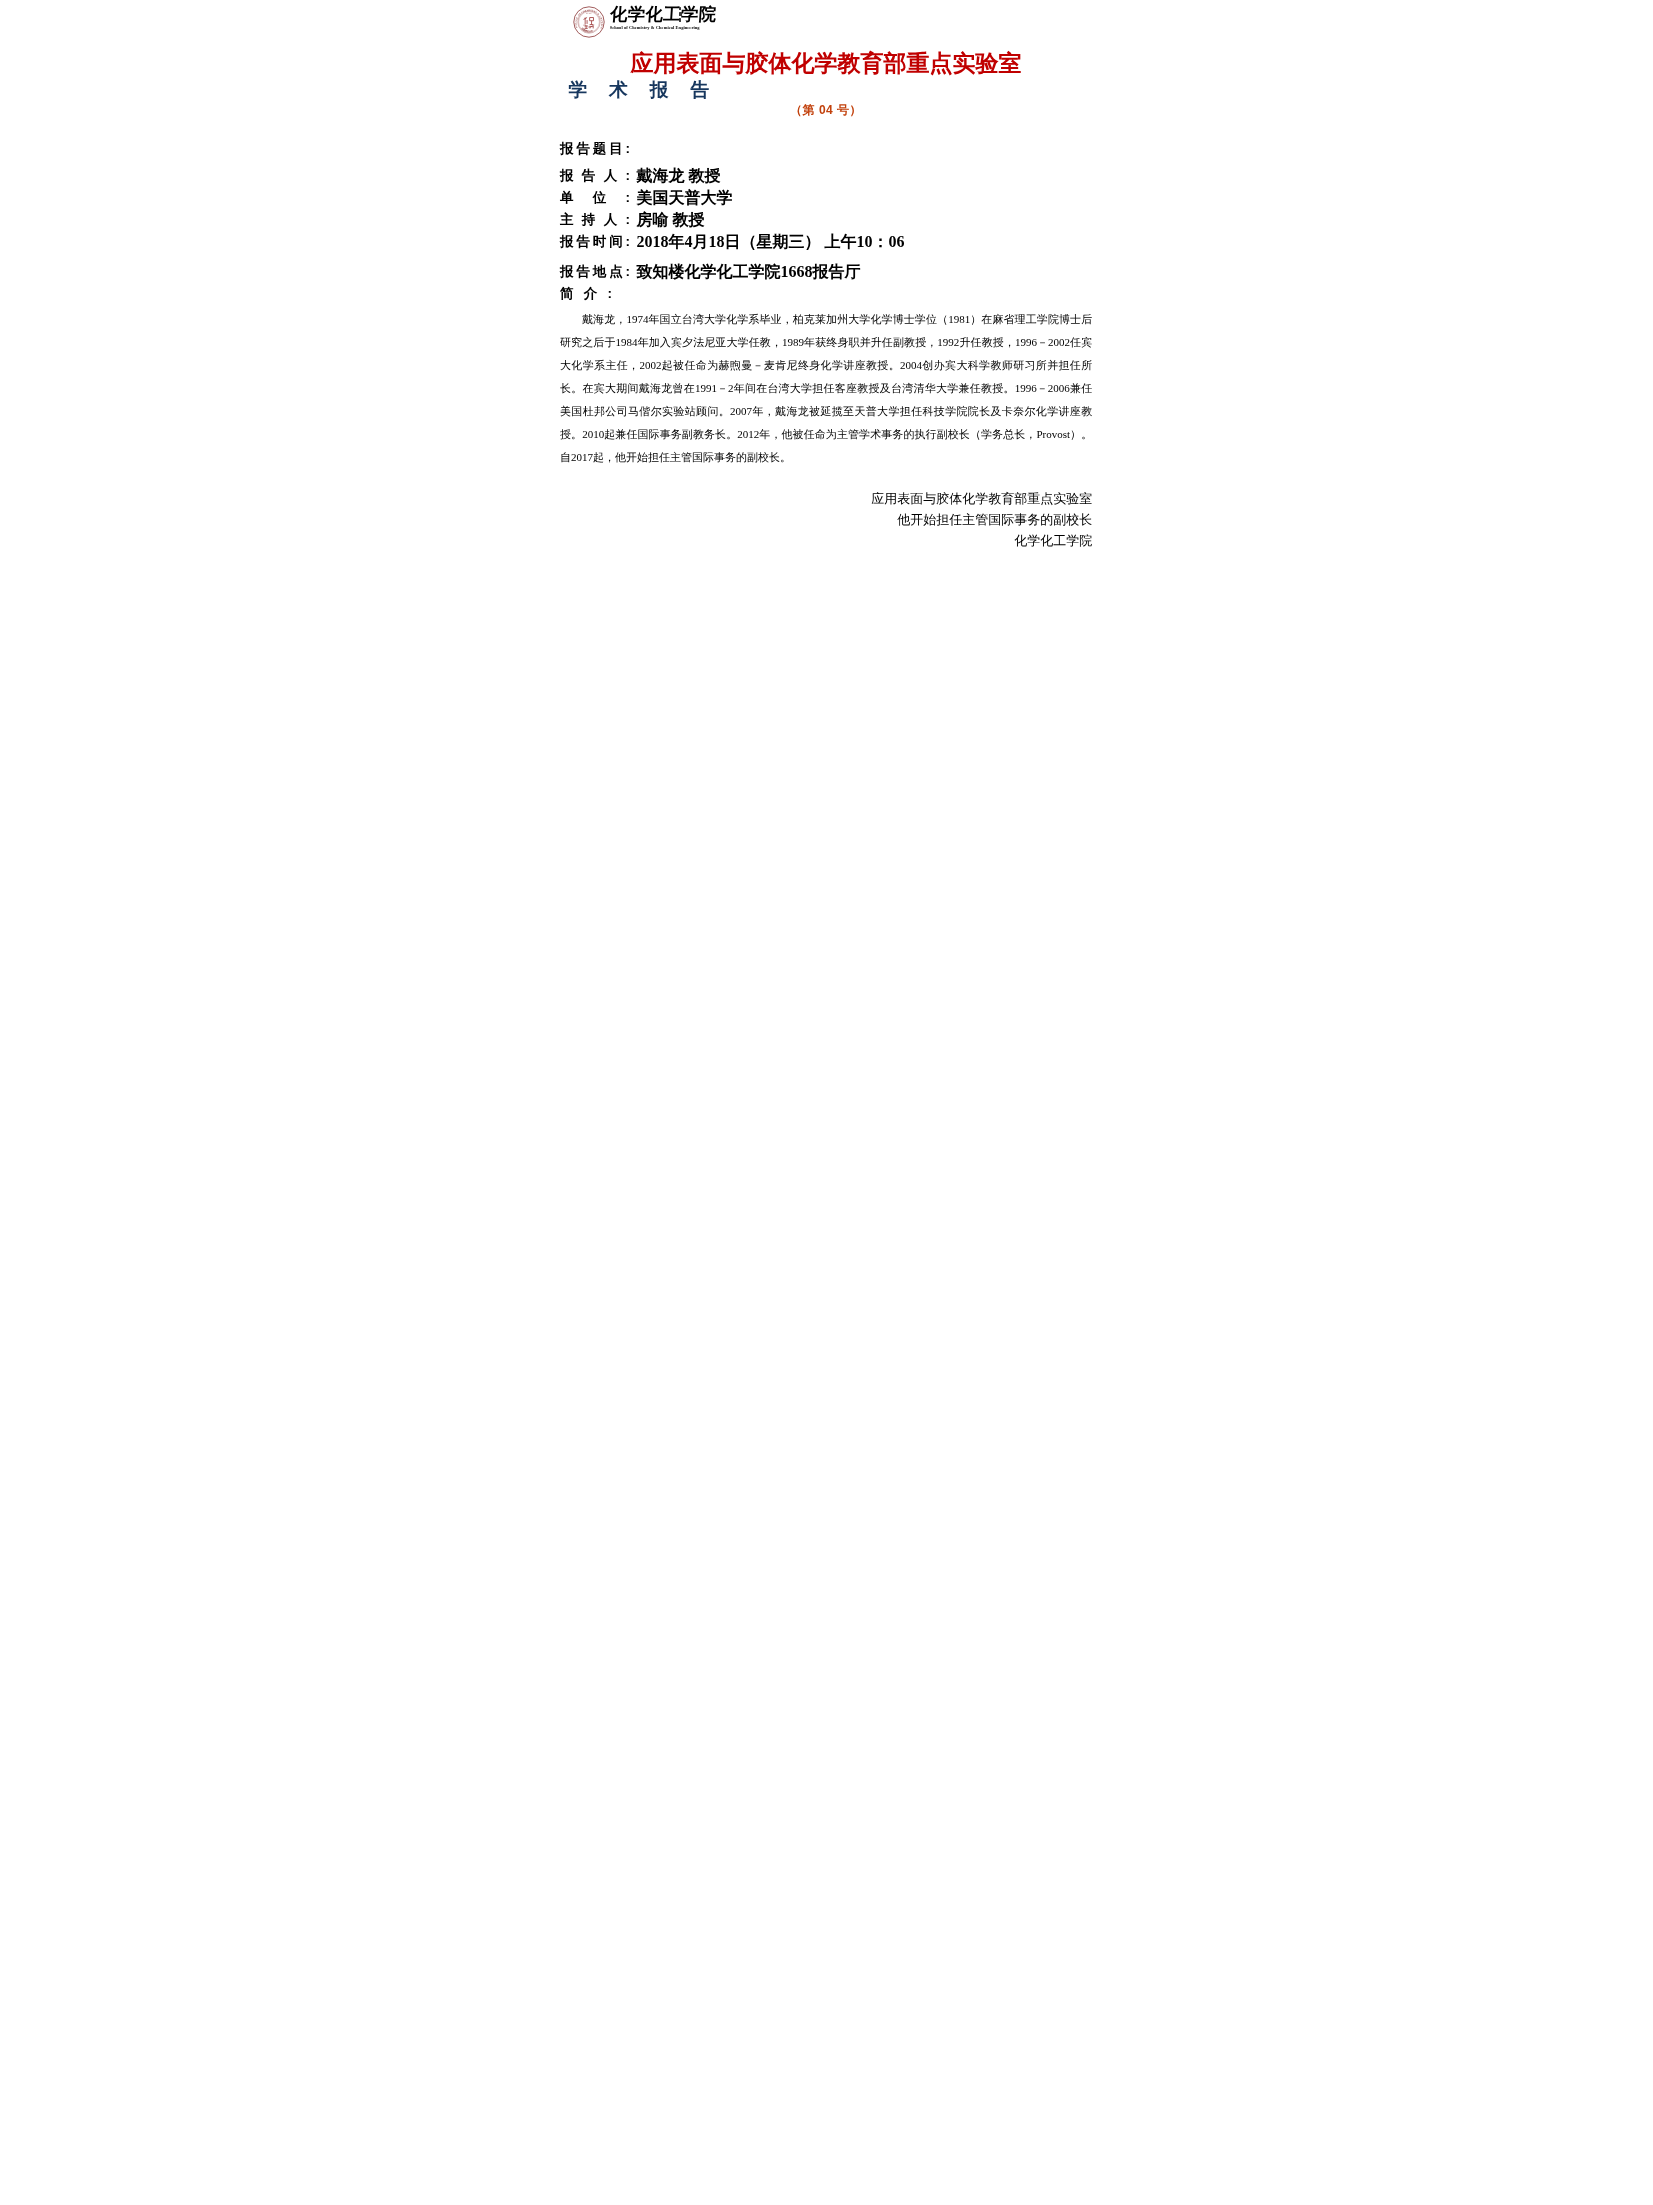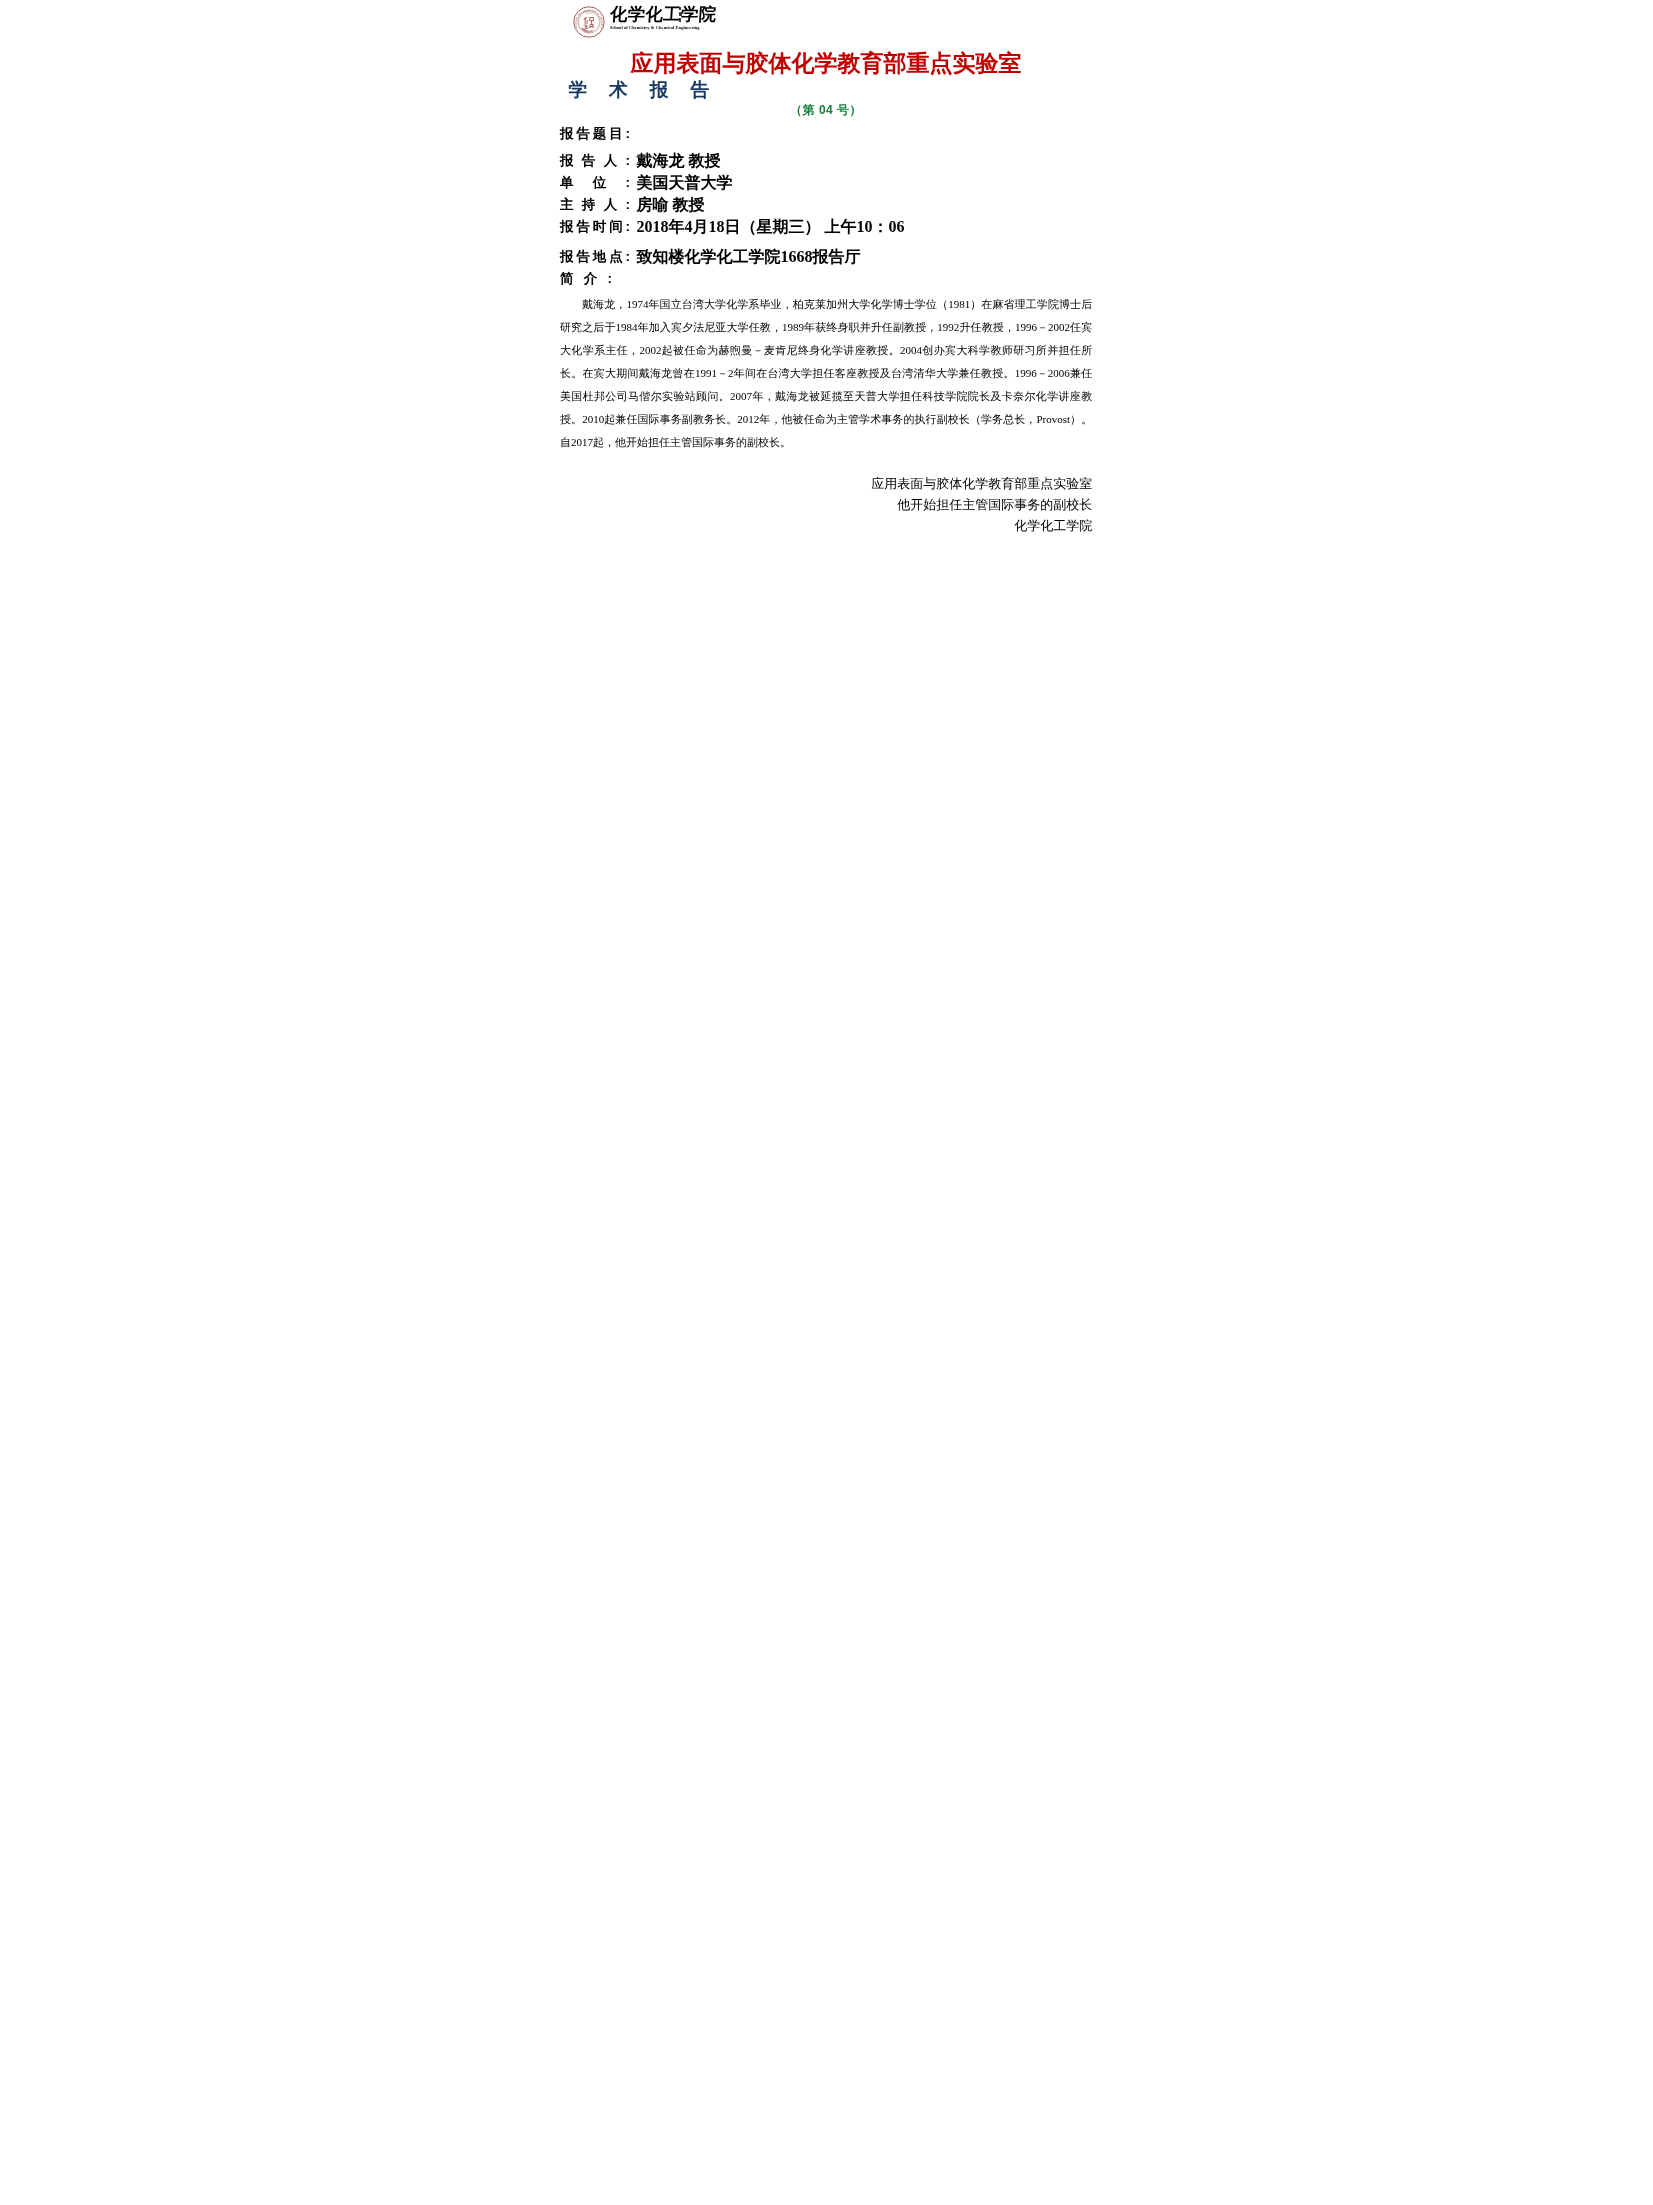--- a/index.html
+++ b/index.html
@@ -29,26 +29,26 @@
     margin-top:8px;text-align:center;color:#c00000;
     font-family:"Liberation Sans", sans-serif;font-weight:bold;
     font-size:23px;line-height:27px;letter-spacing:0px;white-space:nowrap;
   }
   .title-sub{
     margin-top:2.8px;text-align:left;color:#17375e;
     font-family:"Liberation Sans", sans-serif;font-weight:bold;
     font-size:18.7px;line-height:21.5px;letter-spacing:8.4px;text-indent:8.4px;
   }
   .issue-no{
-    margin-top:2.3px;text-align:center;color:#15803d;
+    margin-top:2.3px;text-align:center;color:#c2410c;
     font-family:"Liberation Sans", sans-serif;font-weight:bold;
     font-size:12px;line-height:14px;letter-spacing:0.5px;
   }
   
-  .fields{margin-top:9px;}
+  .fields{margin-top:24px;}
   .frow{display:flex;align-items:center;margin-bottom:5.6px;}
   .frow.title-row{margin-bottom:10.3px;align-items:center;}
   .frow.venue-row{margin-top:14px;}
   .frow.intro-row{margin-top:2.8px;margin-bottom:0;}
   .flabel{
     flex:0 0 auto;display:inline-block;width:70px;
     font-family:"Liberation Sans", sans-serif;font-weight:bold;font-size:13.5px;line-height:16.3px;
     text-align:justify;text-align-last:justify;-moz-text-align-last:justify;
   }
   .flabel.narrow{width:52px;}

